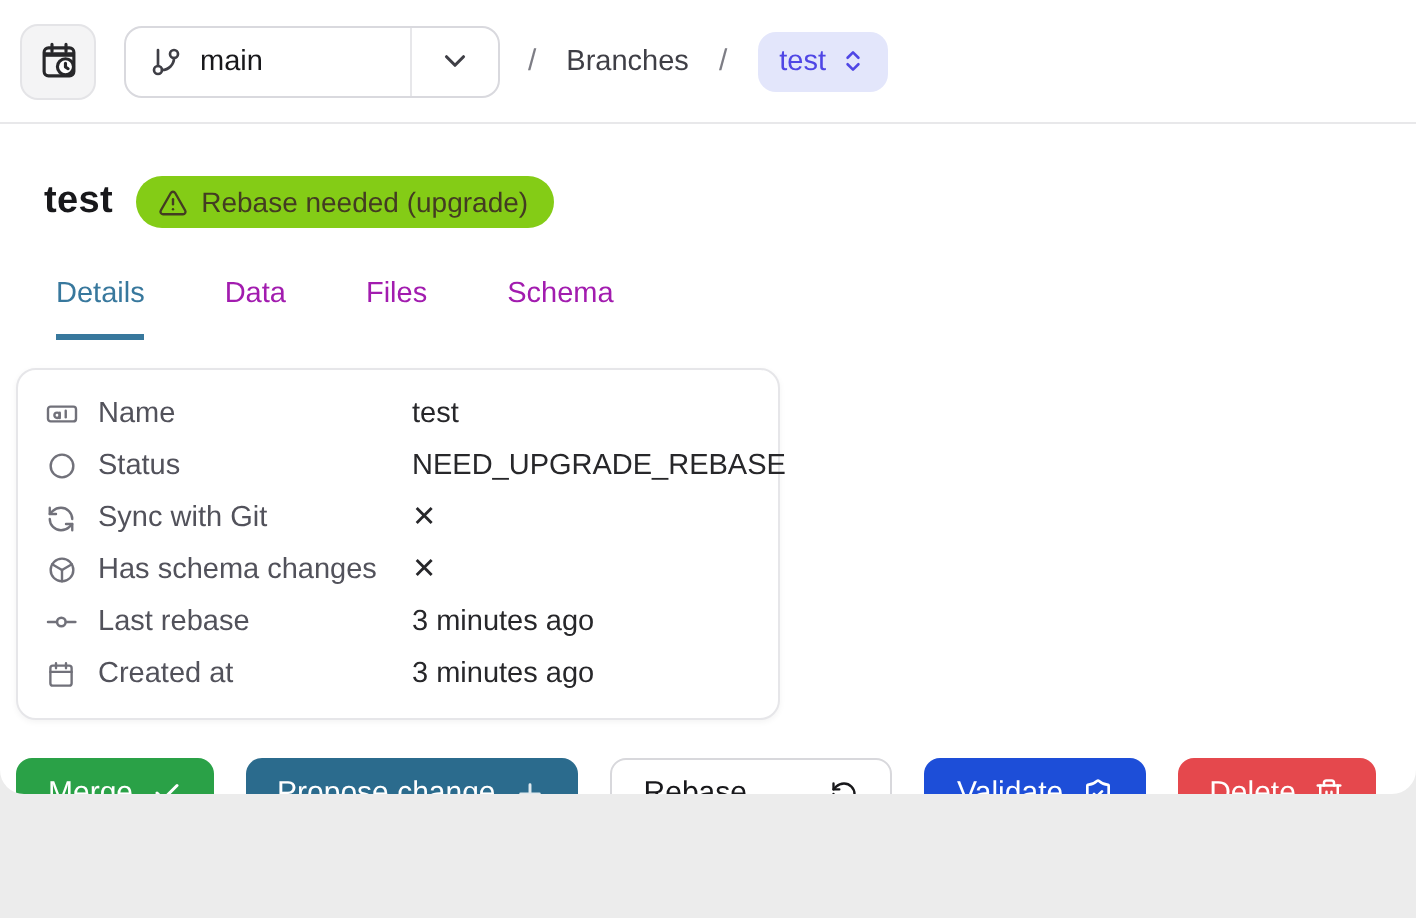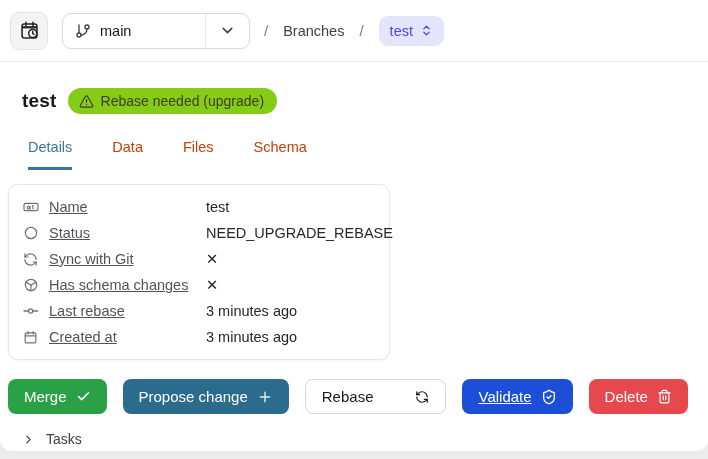--- a/index.html
+++ b/index.html
@@ -6,21 +6,21 @@
   html, body { width: 708px; height: 459px; }
   body {
     font-family: "Liberation Sans", "DejaVu Sans", sans-serif;
     background: #ececec;
     overflow: hidden;
     -webkit-font-smoothing: antialiased;
   }
   .app {
     background: #ffffff;
     width: 708px;
-    height: 451px;
+    height: 397px;
     border-radius: 0 0 12px 12px;
     overflow: hidden;
   }
 
   
   .topbar {
     height: 62px;
     display: flex;
     align-items: center;
     gap: 14px;
@@ -98,21 +98,21 @@
     padding: 5px 13px 5px 11px;
     font-size: 14px;
   }
 
   .tabs {
     margin: 25px 0 0 20px;
     display: flex; gap: 40px;
   }
   .tab {
     font-size: 14.5px;
-    color: #c2410c;
+    color: #a21caf;
     padding-bottom: 12px;
     border-bottom: 3px solid transparent;
     cursor: pointer;
   }
   .tab.active {
     color: #38789d;
     border-bottom-color: #38789d;
   }
 
   .detail-card {
@@ -130,21 +130,21 @@
     padding: 0 14px;
     font-size: 14.5px;
   }
   .detail-row .ic {
     width: 16px; height: 16px;
     color: #71717a;
     margin-right: 10px;
     display: flex; align-items: center;
     flex: none;
   }
-  .detail-row .lbl { color: #52525b; width: 157px; flex: none; text-decoration: underline; }
+  .detail-row .lbl { color: #52525b; width: 157px; flex: none; }
   .detail-row .val { color: #27272a; white-space: nowrap; }
 
   .actions {
     margin-top: 19px;
     display: flex; gap: 16px;
   }
   .btn {
     height: 35px;
     border: none;
     border-radius: 8px;

